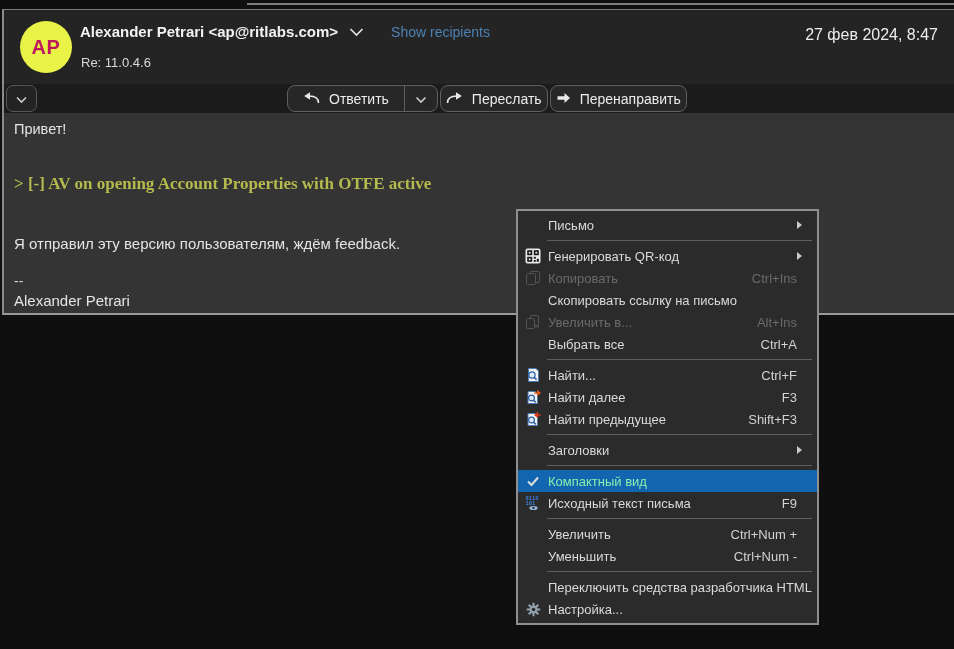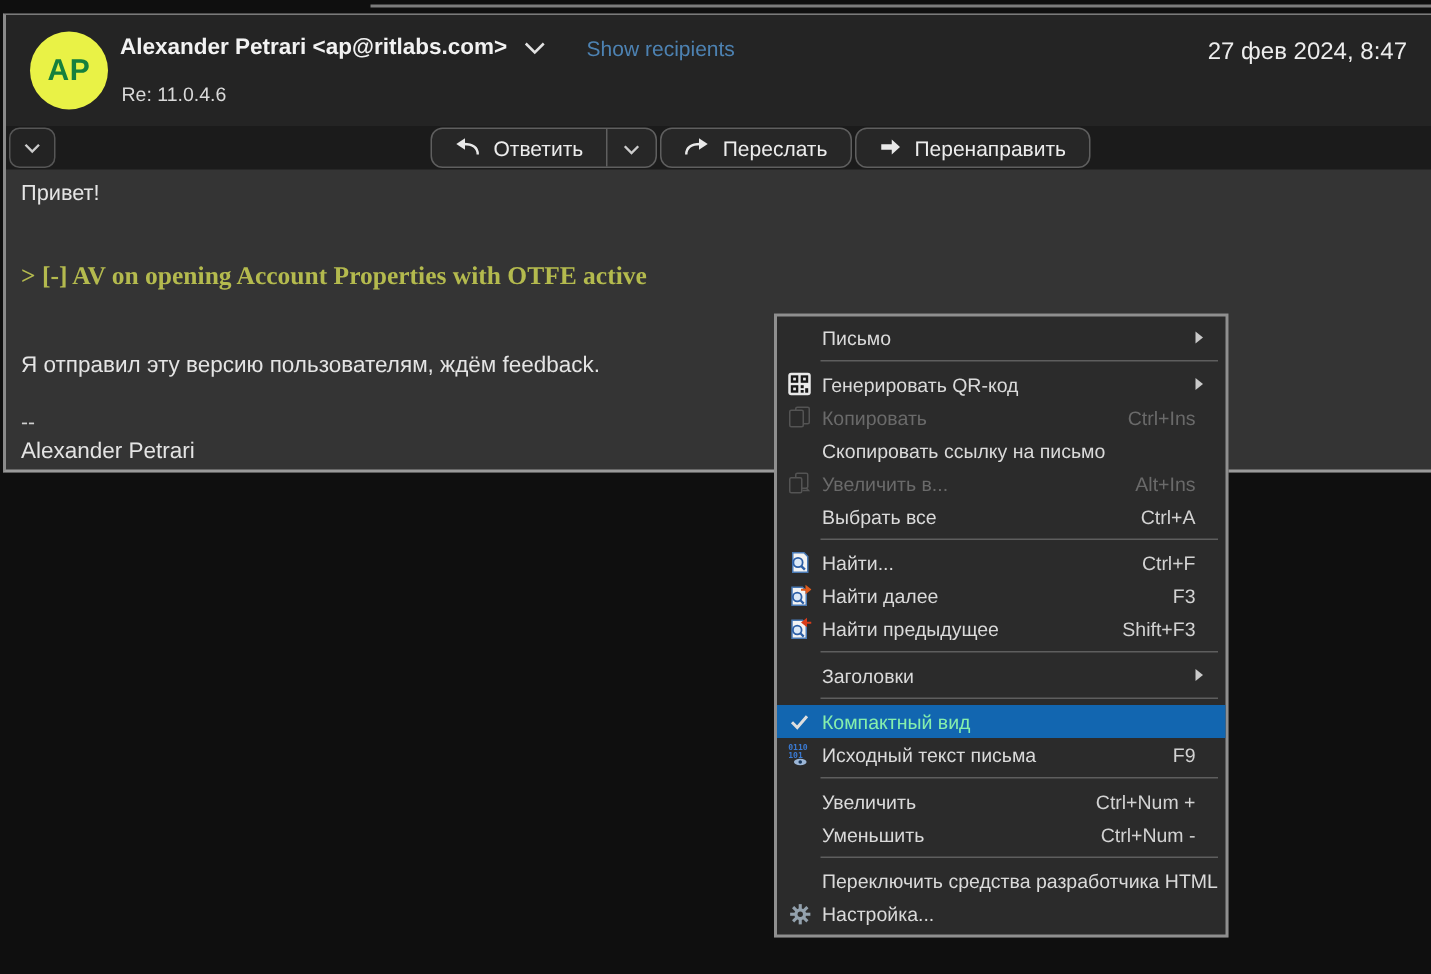--- a/index.html
+++ b/index.html
@@ -19,39 +19,39 @@
     position:absolute; left:2px; top:9px; width:952px; height:306px;
     border-top:1px solid #7a7a7a; border-left:2px solid #8a8a8a; border-bottom:2px solid #9a9a9a;
     background:#343434;
   }
 
   
   .hdr { position:relative; height:74px; background:#242424; }
   .avatar {
     position:absolute; left:16px; top:11px; width:52px; height:52px; border-radius:50%;
     display:flex; align-items:center; justify-content:center;
-    font-weight:bold; font-size:20px; color:#15803d; letter-spacing:0.5px;
+    font-weight:bold; font-size:20px; color:#be185d; letter-spacing:0.5px;
   }
   .sender-line { position:absolute; left:76px; top:13px; display:flex; align-items:center; }
   .sender-name { font-size:15px; font-weight:bold; color:#f2f2f2; }
   .sender-chevron { margin-left:10px; display:flex; align-items:center; cursor:default; }
   .show-recipients { margin-left:26px; font-size:14px; cursor:pointer; }
   .subject { position:absolute; left:77px; top:45px; font-size:13px; color:#d9d9d9; }
   .date { position:absolute; right:16px; top:16px; font-size:16px; color:#ededed; }
 
   
   .tbar { position:relative; height:29px; background:#1b1b1b; }
   .tb-collapse {
     position:absolute; left:2px; top:1px; width:31px; height:27px;
     background:#232323; border:1px solid #565656; border-radius:7px;
     display:flex; align-items:center; justify-content:center; cursor:pointer;
   }
   .btn-row { position:absolute; left:283px; top:1px; height:27px; display:flex; gap:2px; }
   .btn {
-    height:27px; display:flex; align-items:center; gap:9px; padding:0 15px;
+    height:27px; display:flex; align-items:center; gap:9px; padding:0 5px;
     background:#272727; border:1px solid #5f5f5f; border-radius:8px;
     color:#ececec; font-size:14px; cursor:pointer; white-space:nowrap;
   }
   .btn-split { display:flex; background:#272727; border:1px solid #5f5f5f; border-radius:8px; height:27px; }
   .btn-split .seg { display:flex; align-items:center; gap:9px; padding:0 15px; font-size:14px; color:#ececec; cursor:pointer; }
   .btn-split .seg.arrow { border-left:1px solid #5f5f5f; padding:0 10px; }
 
   
   .msg { padding:8px 10px; color:#e4e4e4; }
   .m-greeting { font-size:14.5px; }

